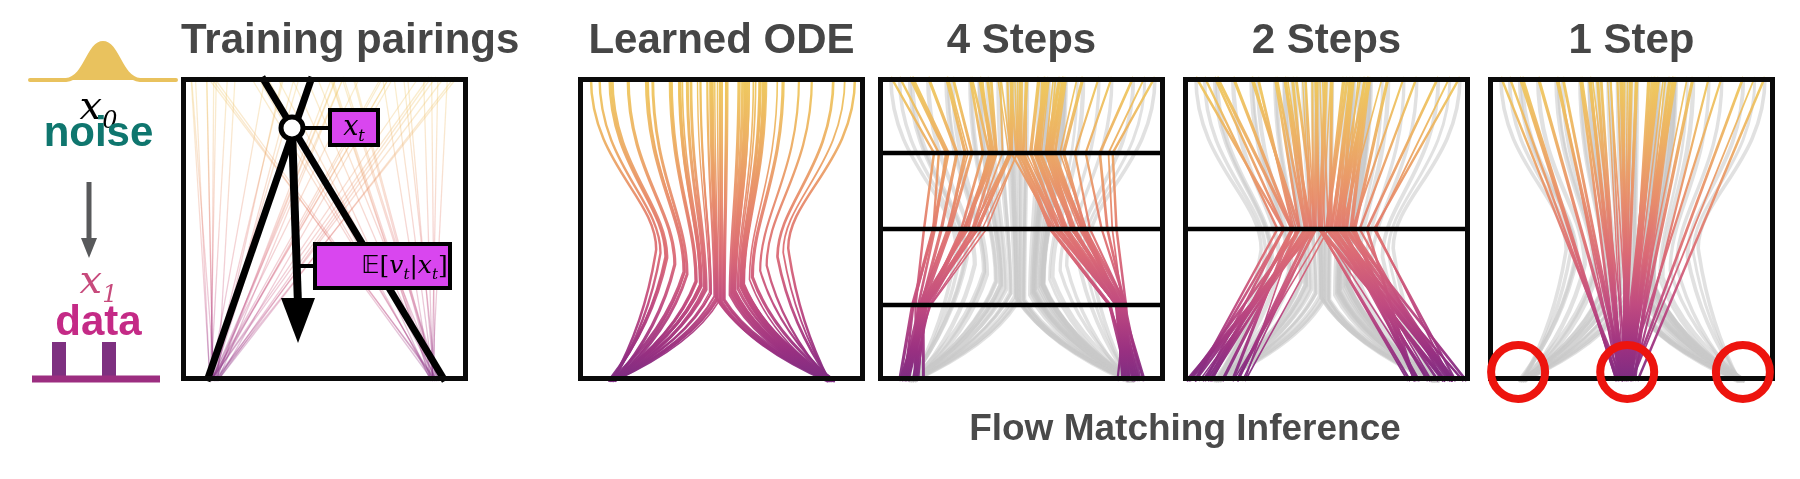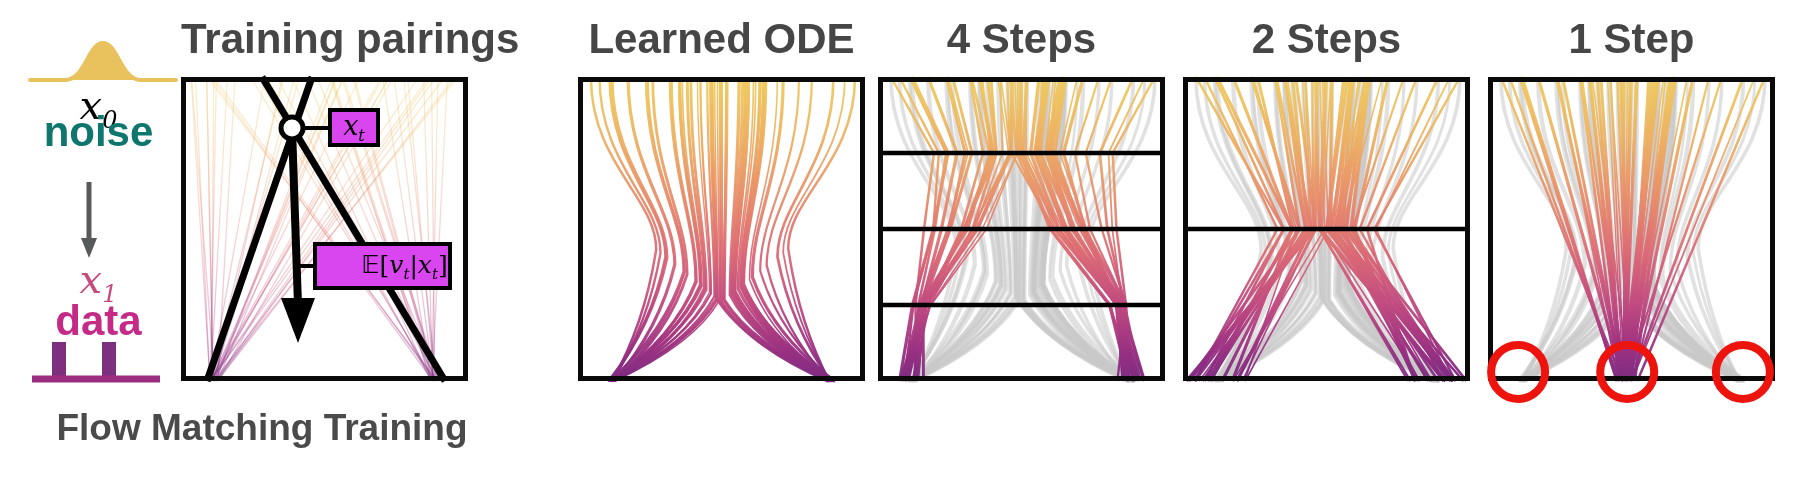--- a/index.html
+++ b/index.html
@@ -534,15 +534,15 @@
         <path d="M255.4,0.0 L142.8,304.0" fill="none" stroke="url(#fmgrad)" stroke-width="2.7" opacity="0.95"></path>
         <path d="M266.9,0.0 L143.8,304.0" fill="none" stroke="url(#fmgrad)" stroke-width="1.8" opacity="0.95"></path>
         <path d="M277.0,0.0 L149.4,304.0" fill="none" stroke="url(#fmgrad)" stroke-width="2.5" opacity="0.95"></path>
         <rect x="2.5" y="2.5" width="282" height="299" fill="none" stroke="#0a0a0a" stroke-width="5"></rect>
         <circle cx="30.1" cy="294.9" r="27" fill="none" stroke="#ED140E" stroke-width="8"></circle>
         <circle cx="139.2" cy="294.9" r="27" fill="none" stroke="#ED140E" stroke-width="8"></circle>
         <circle cx="254.9" cy="294.9" r="27" fill="none" stroke="#ED140E" stroke-width="8"></circle>
       </svg>
   </div>
 
-  <div class="caption" style="left:12px;width:500px;">Flow Matching Training</div>
+  <div class="caption" style="left:578px;width:1214px;">Flow Matching Inference</div>
 
 </div>
 
 </body></html>

